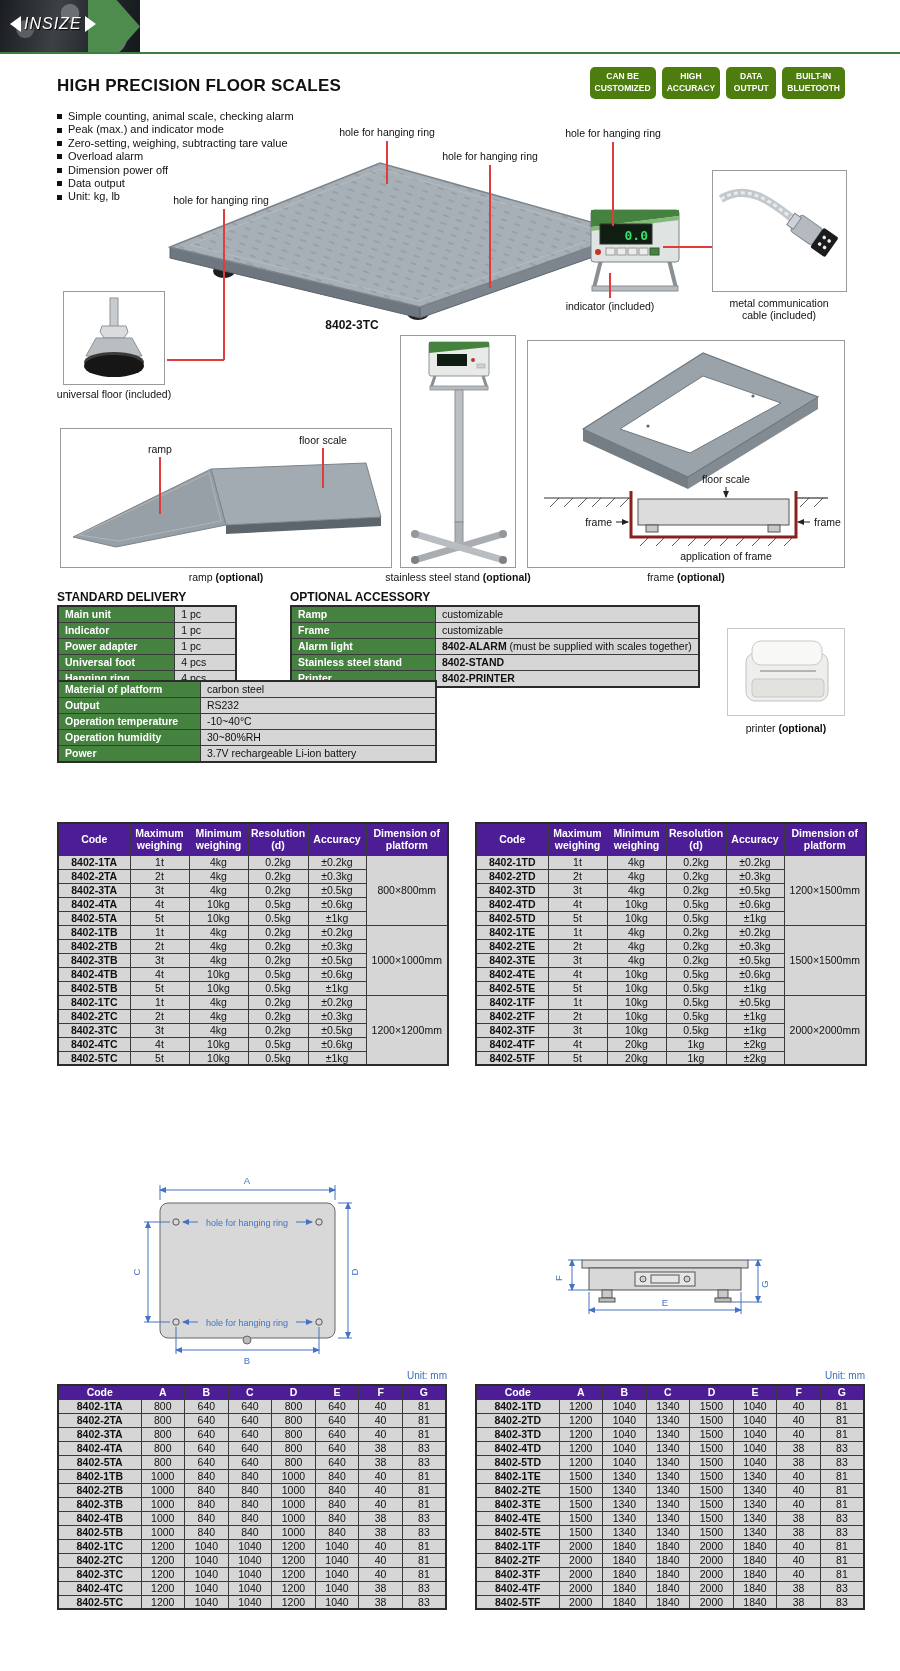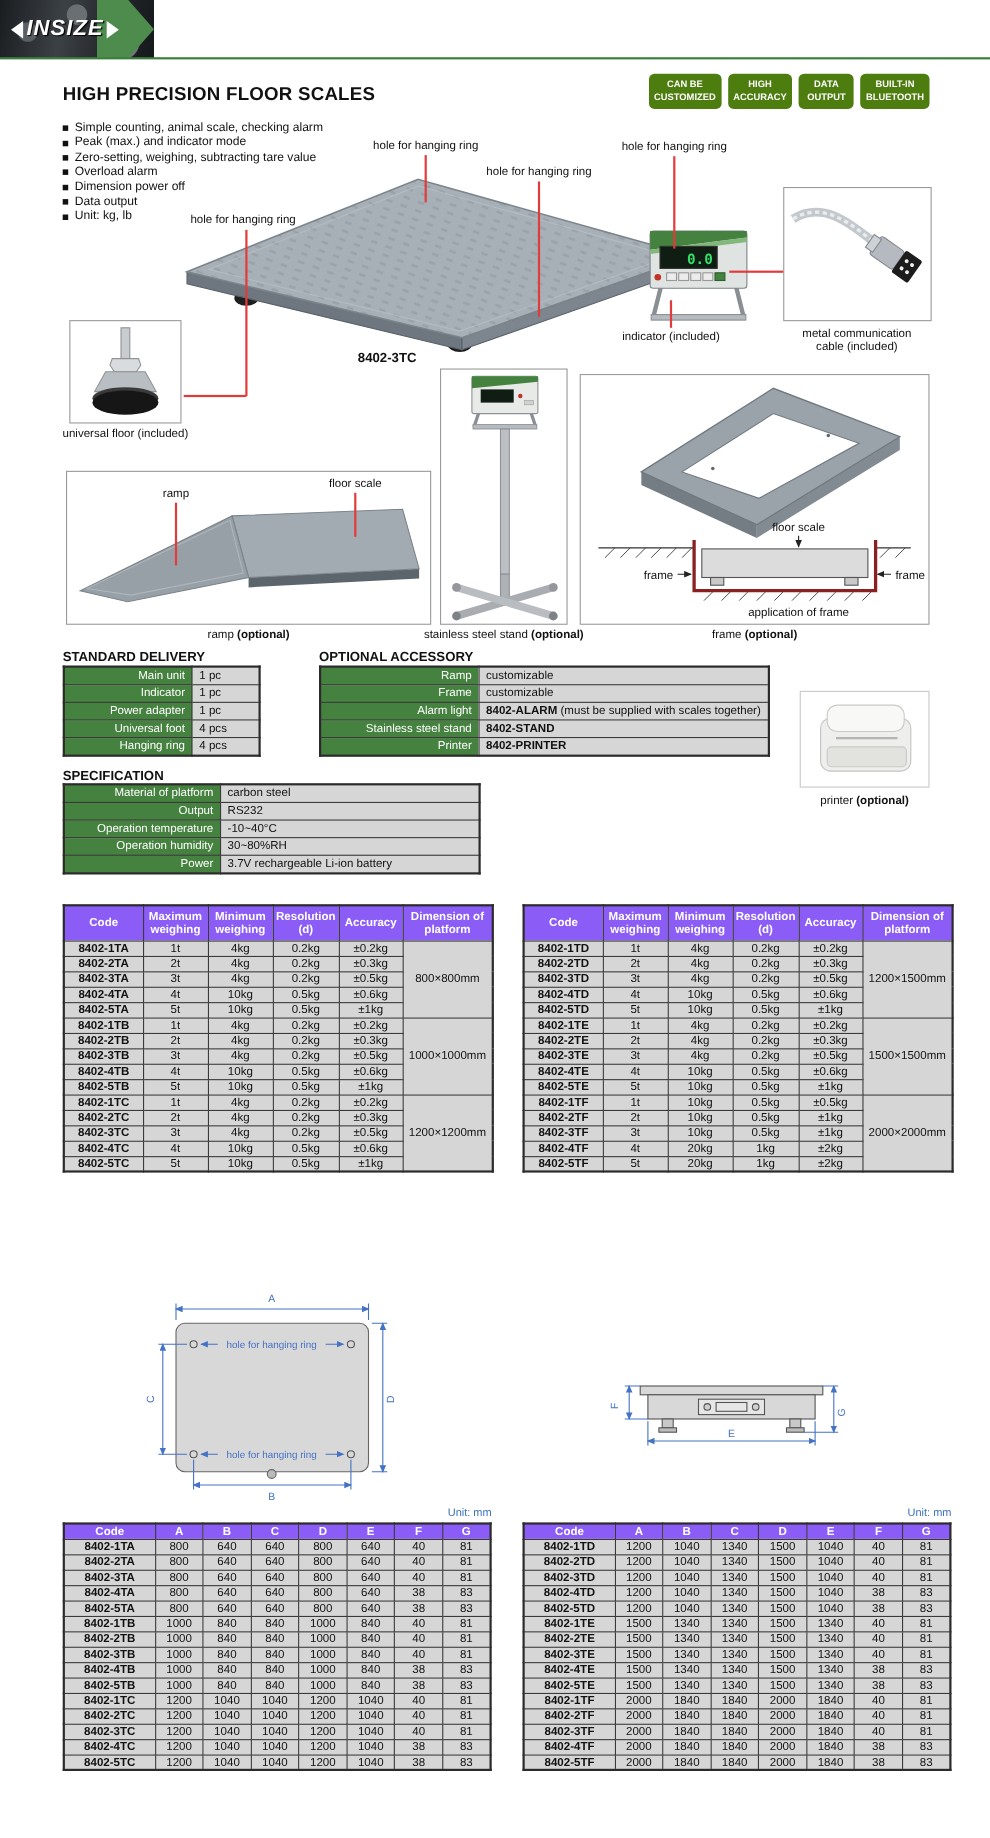--- a/index.html
+++ b/index.html
@@ -10,21 +10,21 @@
 .hdr-photo{left:0;top:0;width:140px;height:53px;background:
  radial-gradient(circle at 18% 55%, #5a5f63 0 7%, transparent 8%),
  radial-gradient(circle at 50% 25%, #6a6f74 0 11%, transparent 12%),
  radial-gradient(circle at 78% 70%, #75797d 0 15%, transparent 16%),
  linear-gradient(100deg,#1a1d20 0%,#3c4146 40%,#24272b 70%,#16191c 100%)}
 .hdr-chev{left:88px;top:0;width:52px;height:53px;background:#4e8c4e;clip-path:polygon(0 0,55% 0,100% 50%,55% 100%,0 100%)}
 .hdr-logo{left:10px;top:15px;display:flex;align-items:center;gap:3px}
 .tri{width:0;height:0;border-top:8px solid transparent;border-bottom:8px solid transparent}
 .tri.l{border-right:11px solid #fff}
 .tri.r{border-left:11px solid #fff}
-.logo-text{color:#fff;font-weight:bold;font-style:italic;font-size:20px;letter-spacing:1px;text-shadow:1px 1px 1px #000}
+.logo-text{color:#fff;font-weight:normal;font-style:italic;font-size:16px;letter-spacing:1px;text-shadow:1px 1px 1px #000}
 .hdr-line{left:0;top:52px;width:900px;height:2px;background:#3e7e3e}
 
 .title{left:57px;top:76px;font-size:17px;font-weight:bold;letter-spacing:.2px}
 .badges{right:55px;top:67px;display:flex;gap:6px}
 .badge{min-width:50px;padding:4px 5px;background:#4d7c0f;border-radius:5px;color:#fff;font-size:8.5px;font-weight:bold;text-align:center;line-height:1.4;display:flex;flex-direction:column;justify-content:center}
 
 .features{left:57px;top:110px;list-style:none}
 .features li{font-size:11px;line-height:13.4px;display:flex;align-items:center}
 .features li::before{content:"";width:5px;height:5px;background:#111;margin-right:6px;flex:none}
 
@@ -32,26 +32,26 @@
 .model{font-size:12px;font-weight:bold;transform:translateX(-50%)}
 .rline{background:#e23b3b}
 .pbox{border:1px solid #9a9a9a;background:#fff}
 .cap{font-size:10.5px;transform:translateX(-50%);white-space:nowrap;text-align:center}
 .cap2{font-size:10.5px;transform:translateX(-50%);text-align:center;line-height:12px;white-space:nowrap}
 
 .shead{font-size:12px;font-weight:bold}
 table{border-collapse:collapse}
 .kv{position:absolute;border:2px solid #2b2b2b}
 .kv th,.kv td{border:1px solid #3a3a3a;font-size:10.5px;padding:1px 6px;height:15px;line-height:13px}
-.kv th{background:#45813f;color:#fff;text-align:right;font-weight:normal}
+.kv th{background:#45813f;color:#fff;text-align:left;font-weight:bold}
 .kv td{background:#d6d6d6}
 .kv td b{font-weight:bold}
 
 .spec{position:absolute;table-layout:fixed;border:2px solid #2b2b2b}
-.spec th{background:#8b5cf6;color:#fff;font-size:10.5px;font-weight:bold;border:1px solid #3a3a3a;padding:0 2px;height:32px;line-height:12px;text-align:center}
+.spec th{background:#4c1d95;color:#fff;font-size:10.5px;font-weight:bold;border:1px solid #3a3a3a;padding:0 2px;height:32px;line-height:12px;text-align:center}
 .spec td{background:#d6d6d6;font-size:10.5px;text-align:center;border:1px solid #3a3a3a;padding:0 2px;height:14px;line-height:12px}
 .spec td.code{font-weight:bold}
 .spec.dimt th{height:14px}
 .unit{font-size:10px;color:#3a6fbf;text-align:right;width:80px}
 svg text{font-family:"Liberation Sans",sans-serif}
 </style>
 </head>
 <body>
 
 <div class="page">
@@ -346,21 +346,21 @@
           <td><b>8402-STAND</b></td>
         </tr>
         <tr>
           <th>Printer</th>
           <td><b>8402-PRINTER</b></td>
         </tr>
       </tbody>
   </table>
 
   <div class="abs shead" style="left:57px;top:698px">SPECIFICATION</div>
-  <table class="kv" style="left:57px;top:712px;width:380px">
+  <table class="kv" style="left:57px;top:680px;width:380px">
     <colgroup>
         <col style="width:143px">
         <col style="width:237px">
       </colgroup>
     <tbody id="specification-body">
         <tr>
           <th>Material of platform</th>
           <td>carbon steel</td>
         </tr>
         <tr>

